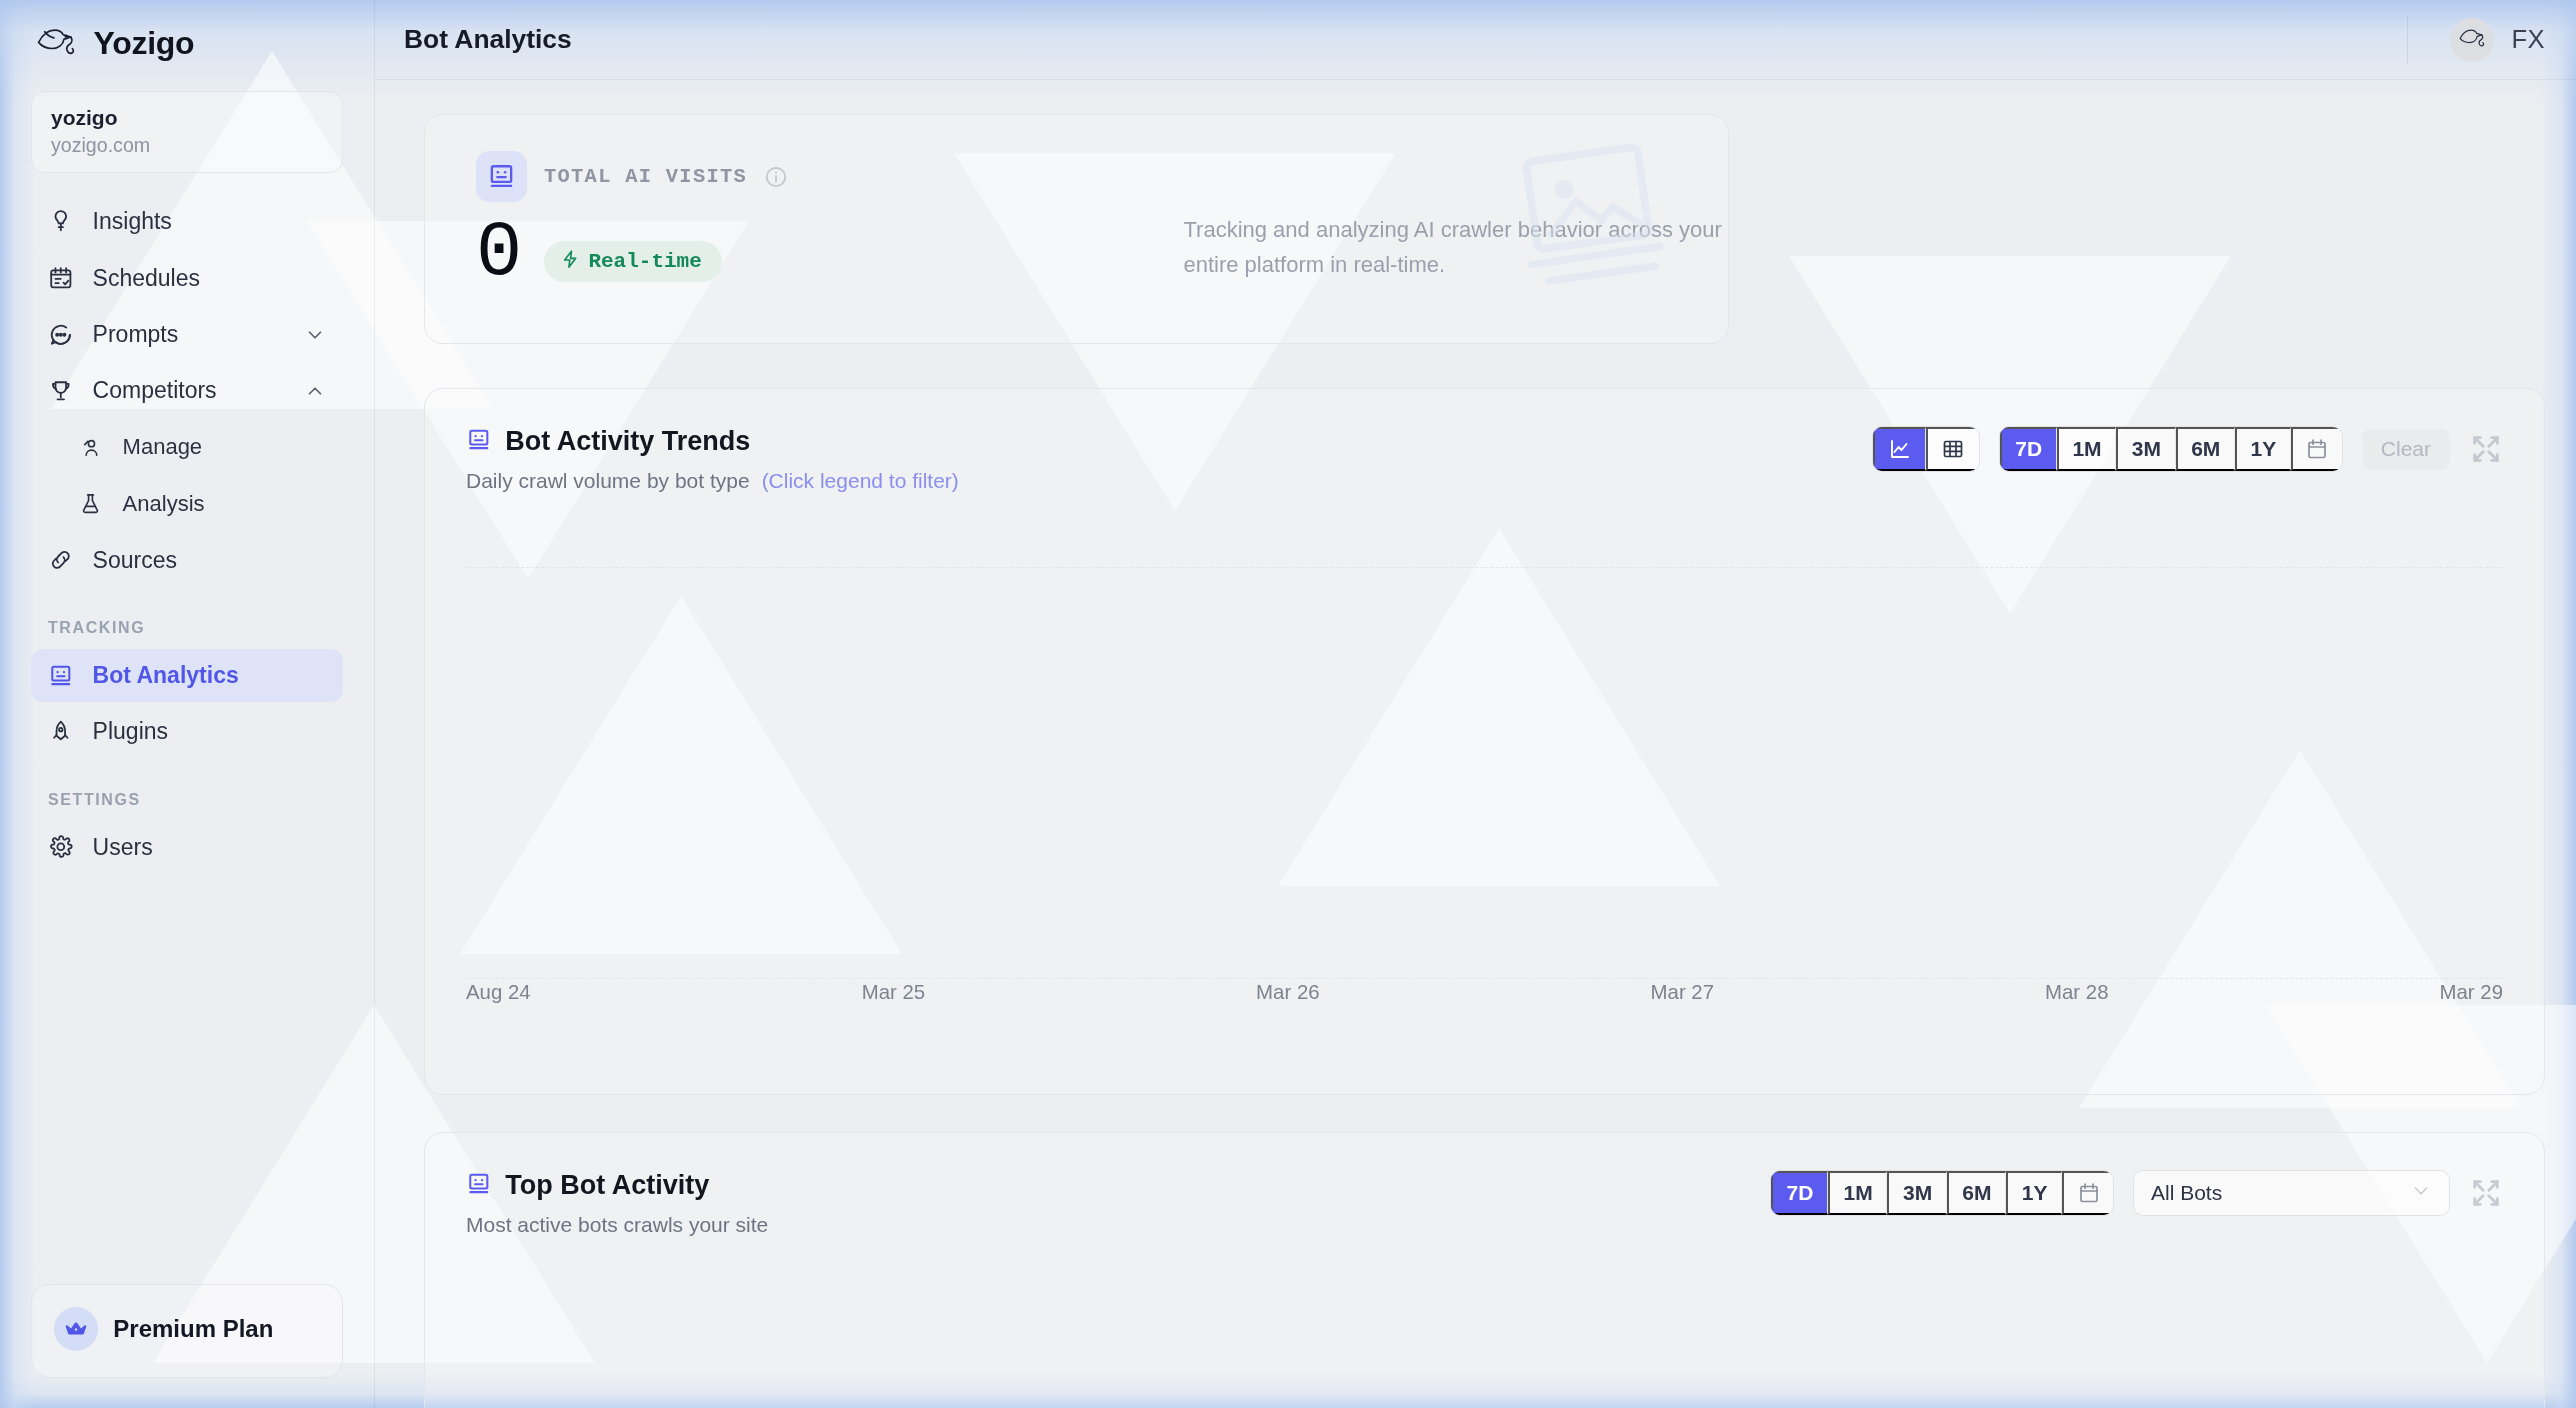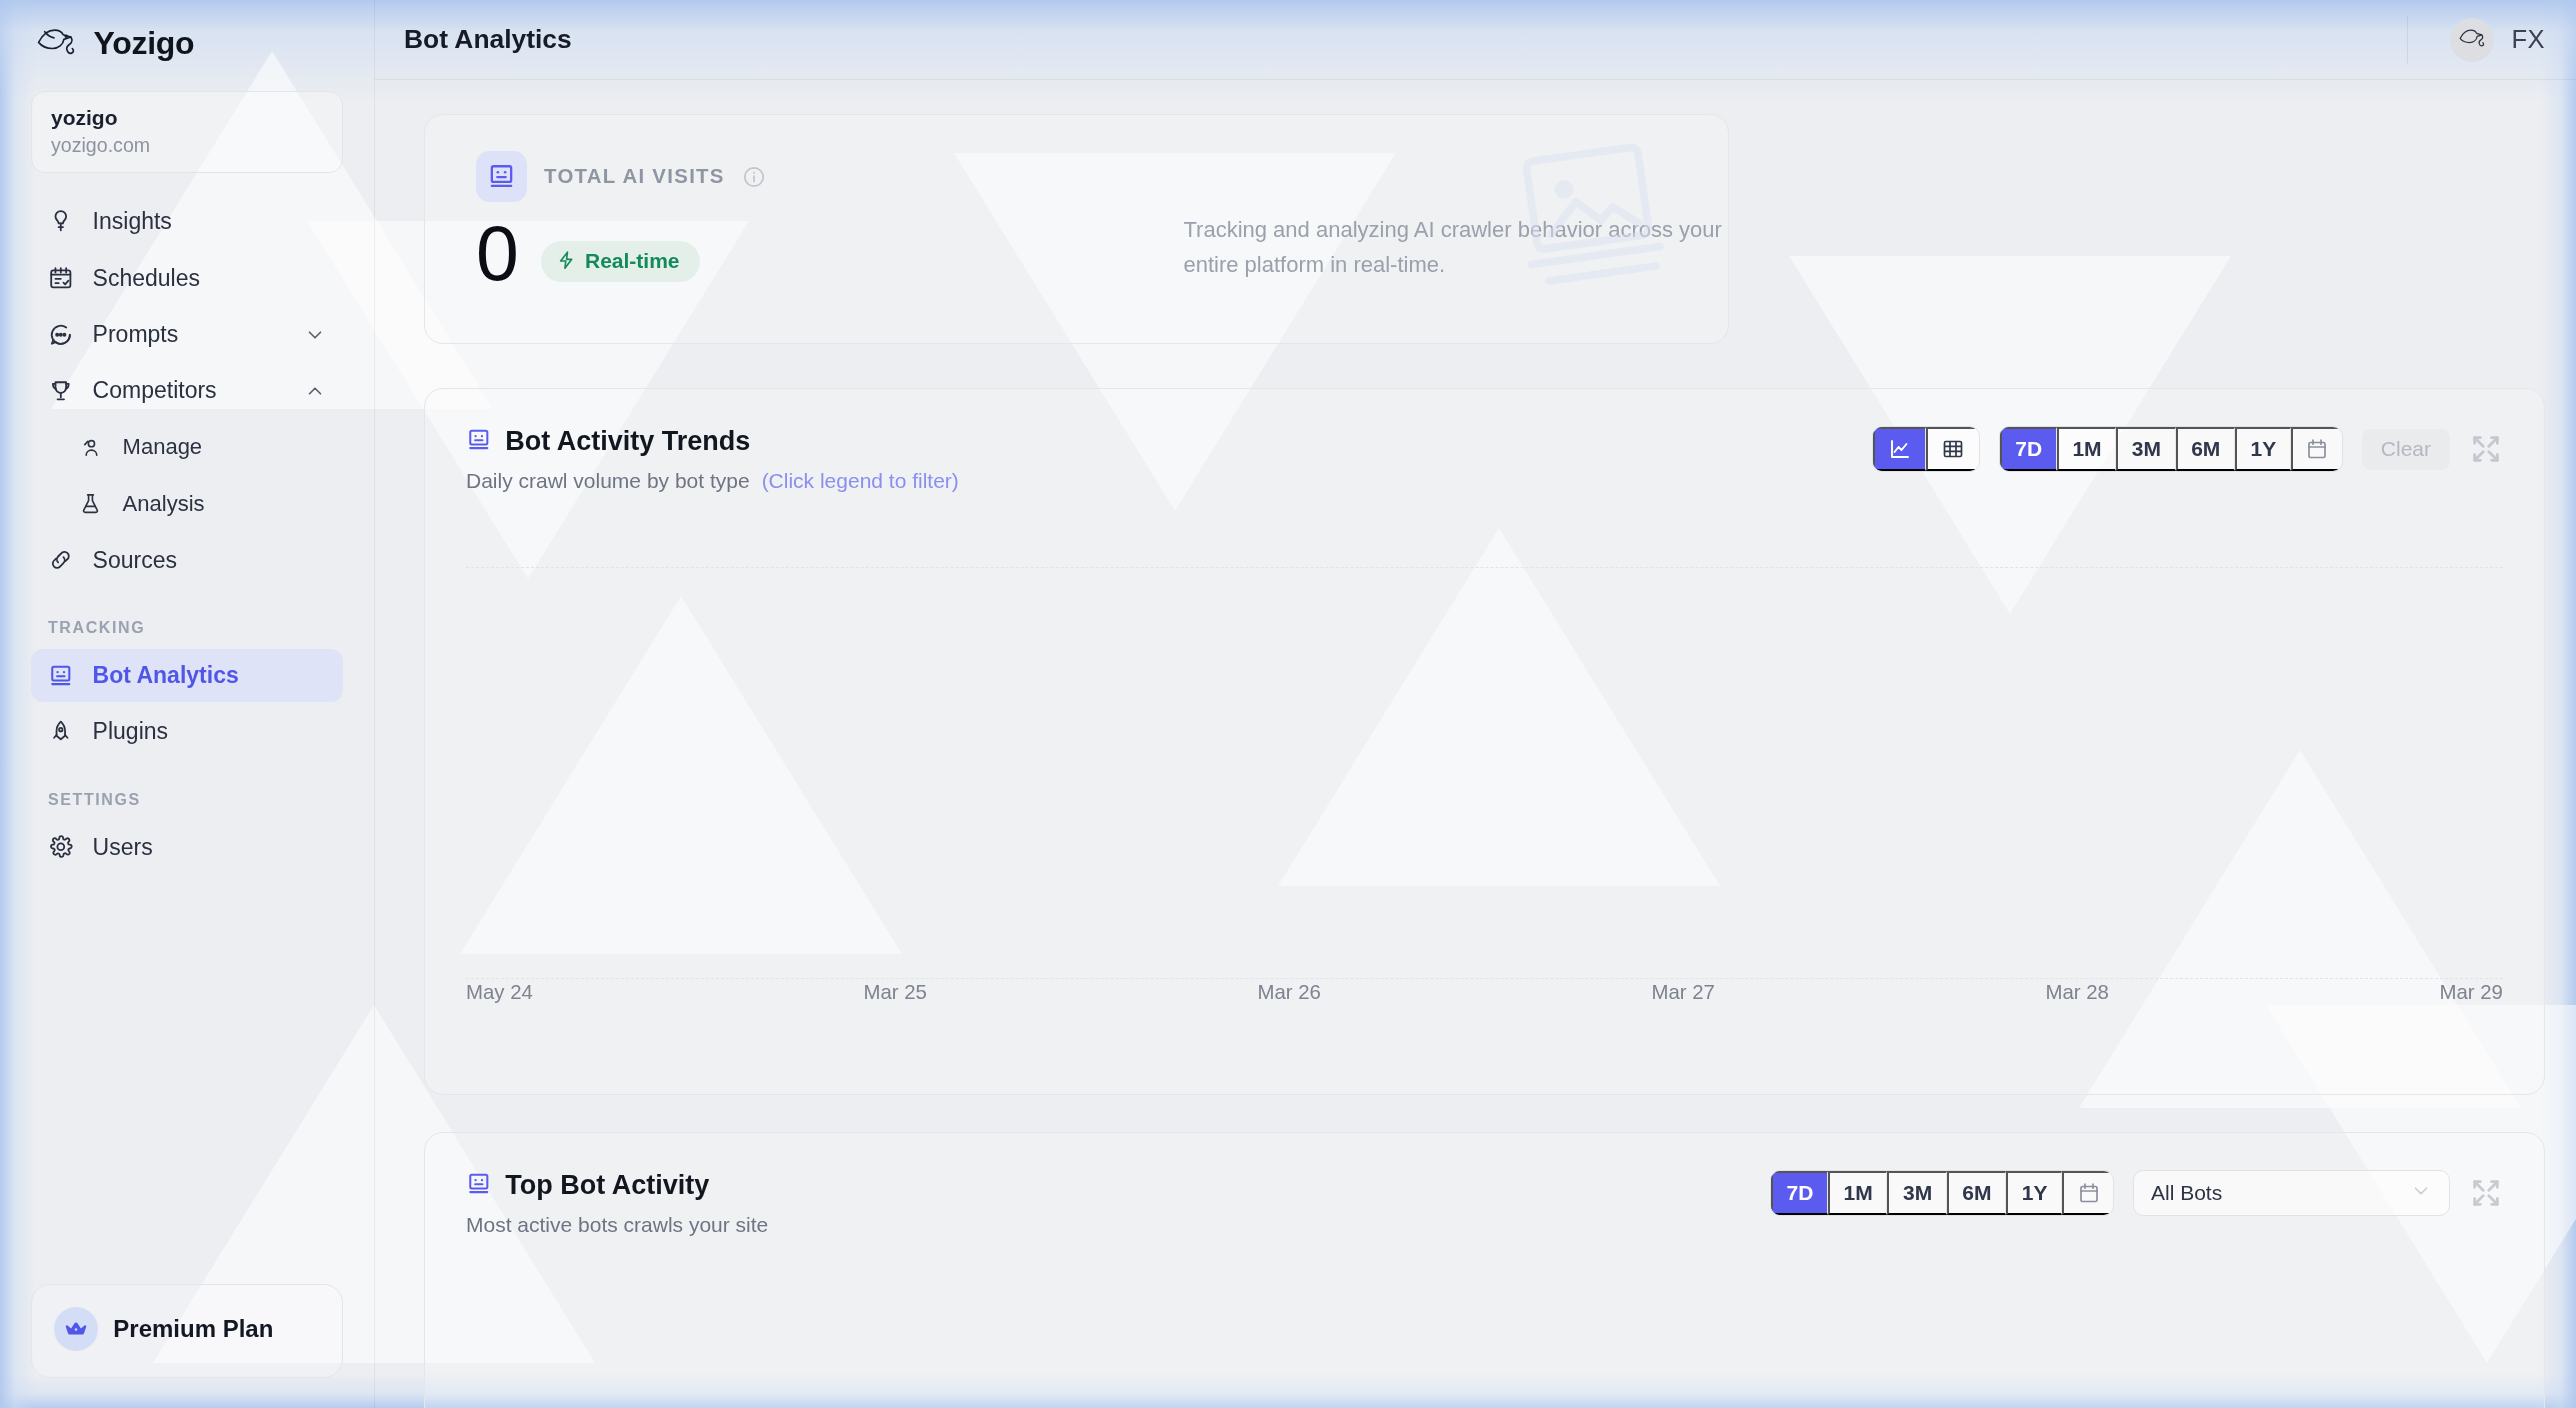--- a/index.html
+++ b/index.html
@@ -122,21 +122,21 @@
 
   .card {
     border: 0.9px solid #e4e6ea;
     border-radius: 19px;
     background: rgba(255,255,255,0.18);
     position: relative;
   }
 
   
   .hero { width: 1305px; height: 230px; padding: 36px 0 0 51px; display:flex; overflow:hidden; }
-  .hero-left { width: 647px; }
+  .hero-left { width: 647px; font-family: Liberation Mono, monospace; }
   .hero-kpi-row { display:flex; align-items:center; gap: 17px; }
   .kpi-icon {
     width: 51px; height: 51px; border-radius: 13.6px; background: #dde2f8;
     display:flex; align-items:center; justify-content:center; flex:none;
   }
   .kpi-label { font-size: 20.4px; letter-spacing: 1.3px; font-weight: 700; color: #8f95a3; }
   .info-dot { width: 24px; height: 24px; opacity:.55; }
   .hero-num-row { display:flex; align-items:flex-end; gap: 22px; margin-top: 15.3px; }
   .hero-num { font-size: 77px; line-height: 0.95; font-weight: 400; color: #0a0d14; }
   .realtime {
@@ -496,21 +496,21 @@
                 <path d="M4 4h4M4 4v4M20 4h-4M20 4v4M4 20h4M4 20v-4M20 20h-4M20 20v-4"></path>
               </svg>
             </span>
           </div>
         </div>
 
         <div class="plot">
           <div class="gridline" style="top: 37px;"></div>
           <div class="gridline" style="top: 448px;"></div>
           <div class="xaxis">
-            <span class="xtick">May 24</span>
+            <span class="xtick">Aug 24</span>
             <span class="xtick">Mar 25</span>
             <span class="xtick">Mar 26</span>
             <span class="xtick">Mar 27</span>
             <span class="xtick">Mar 28</span>
             <span class="xtick">Mar 29</span>
           </div>
         </div>
       </section>
 
       <section class="card card3">

